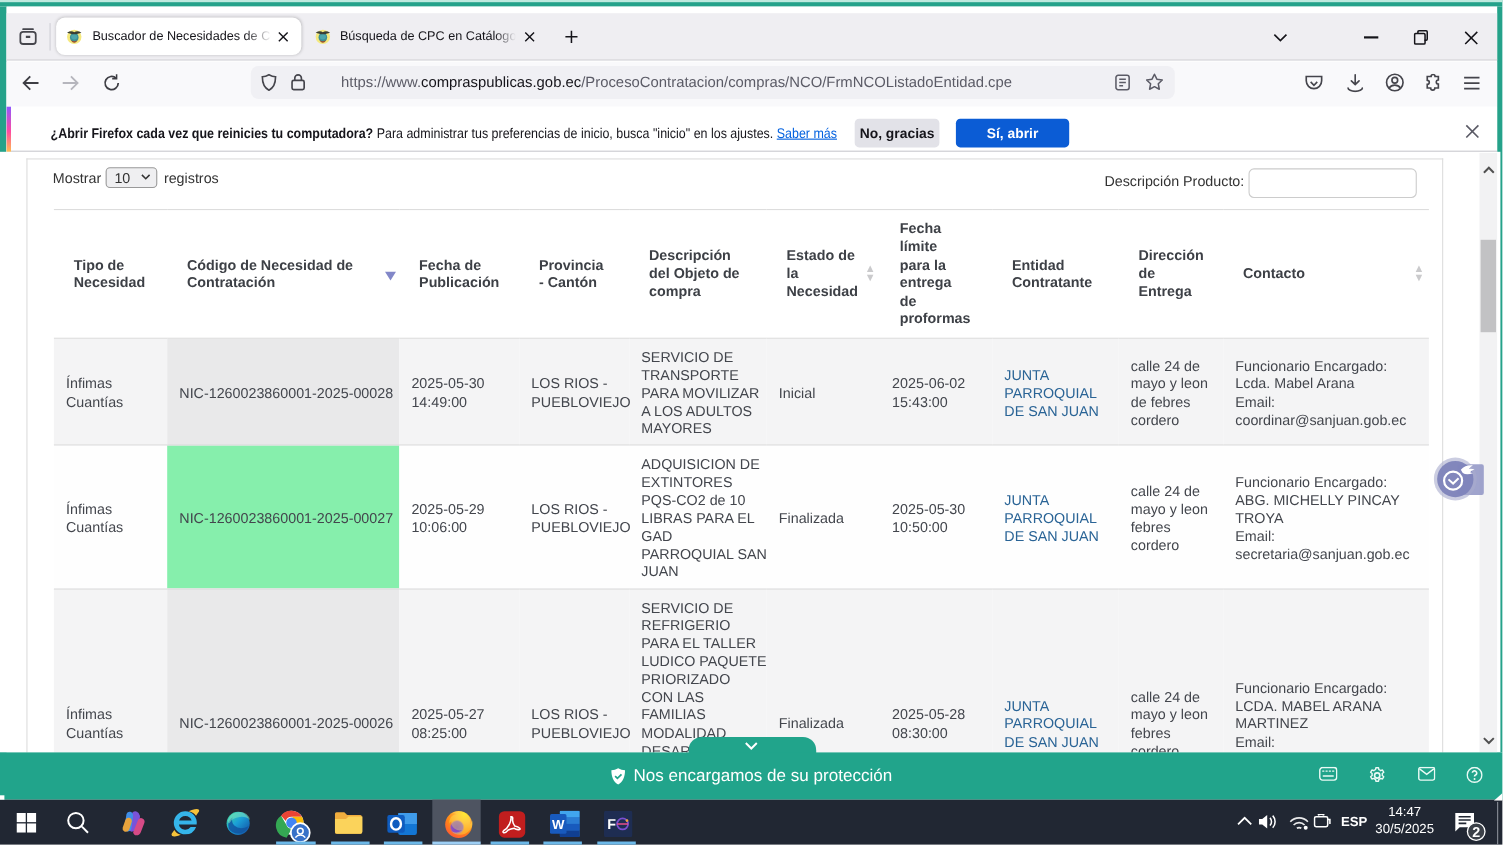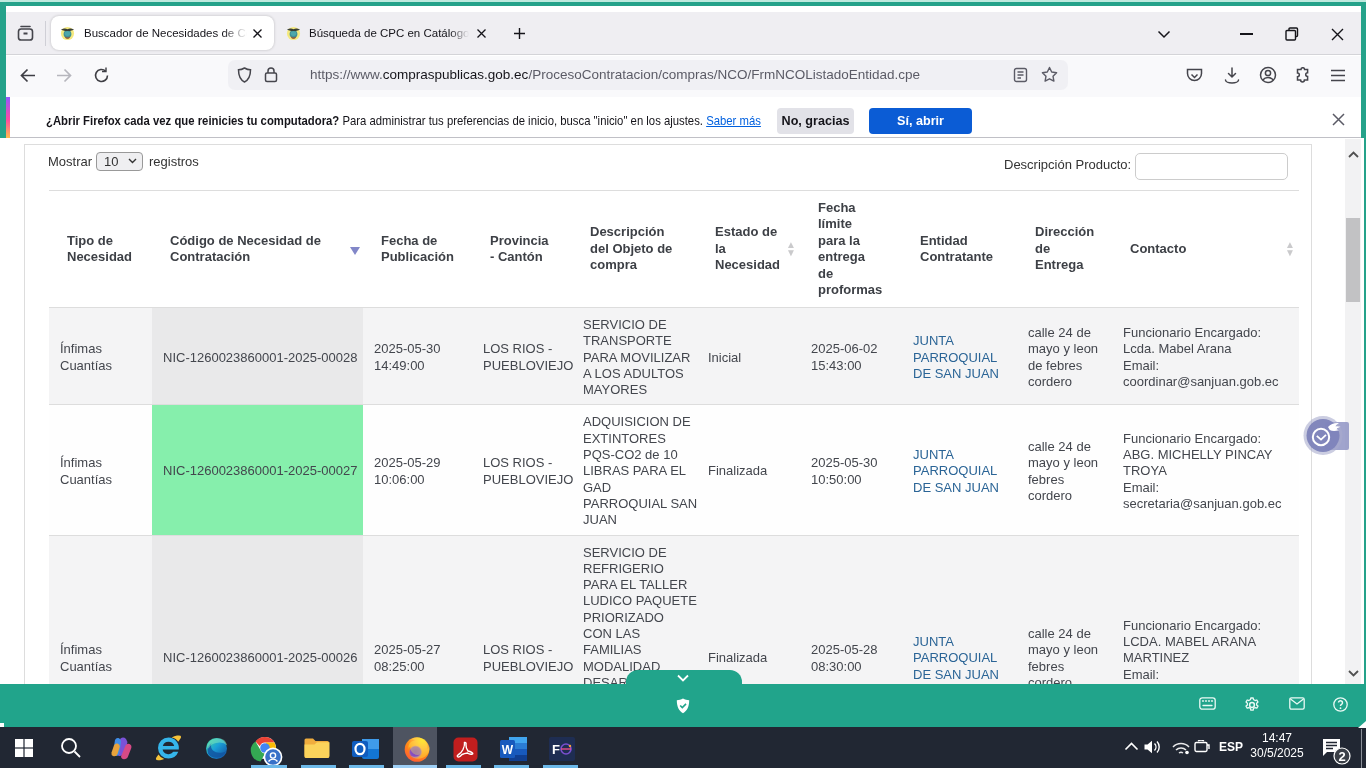--- a/index.html
+++ b/index.html
@@ -355,20 +355,21 @@
   <div class="abs" id="avtab"></div>
   <svg class="abs" style="left:677px;top:674px" width="12" height="8" viewBox="0 0 12 8" fill="none" stroke="#fff" stroke-width="1.8">
       <path d="M1 1.5 L6 6.5 L11 1.5"></path>
     </svg>
   <div class="abs" id="avbar"></div>
   <div class="abs" id="avmsg">
     <svg width="14" height="16" viewBox="0 0 14 16">
         <path d="M7 0.5 C9 1.6 11 2.2 13.2 2.2 C13.2 8.5 11.2 12.8 7 15.2 C2.8 12.8 0.8 8.5 0.8 2.2 C3 2.2 5 1.6 7 0.5 Z" fill="#fff"></path>
         <path d="M4.2 7.5 L6.3 9.6 L10 5.9" fill="none" stroke="#21a48b" stroke-width="1.6"></path>
       </svg>
+    <span>Nos encargamos de su protección</span>
   </div>
 
   <svg class="abs avicon" style="left:1199px" width="17" height="13" viewBox="0 0 17 13" fill="none" stroke="#eafaf5" stroke-width="1.3">
       <rect x="0.8" y="0.8" width="15.4" height="11.4" rx="2.5"></rect>
       <path d="M3.5 4 h1 M6.5 4 h1 M9.5 4 h1 M12.5 4 h1 M4 8.5 h9" stroke-linecap="round"></path>
     </svg>
   <svg class="abs avicon" style="left:1244px" width="16" height="16" viewBox="0 0 16 16" fill="none" stroke="#eafaf5">
       <circle cx="8" cy="8" r="2.4" stroke-width="1.5"></circle>
       <path d="M6.8 1 h2.4 l0.3 1.7 a5.6 5.6 0 0 1 1.6 0.9 l1.7-0.6 1.2 2.1 -1.4 1.1 a5.6 5.6 0 0 1 0 1.8 l1.4 1.1 -1.2 2.1 -1.7-0.6 a5.6 5.6 0 0 1 -1.6 0.9 l-0.3 1.7 h-2.4 l-0.3-1.7 a5.6 5.6 0 0 1 -1.6-0.9 l-1.7 0.6 -1.2-2.1 1.4-1.1 a5.6 5.6 0 0 1 0-1.8 l-1.4-1.1 1.2-2.1 1.7 0.6 a5.6 5.6 0 0 1 1.6-0.9 Z" stroke-width="1.3" stroke-linejoin="round"></path>
     </svg>

